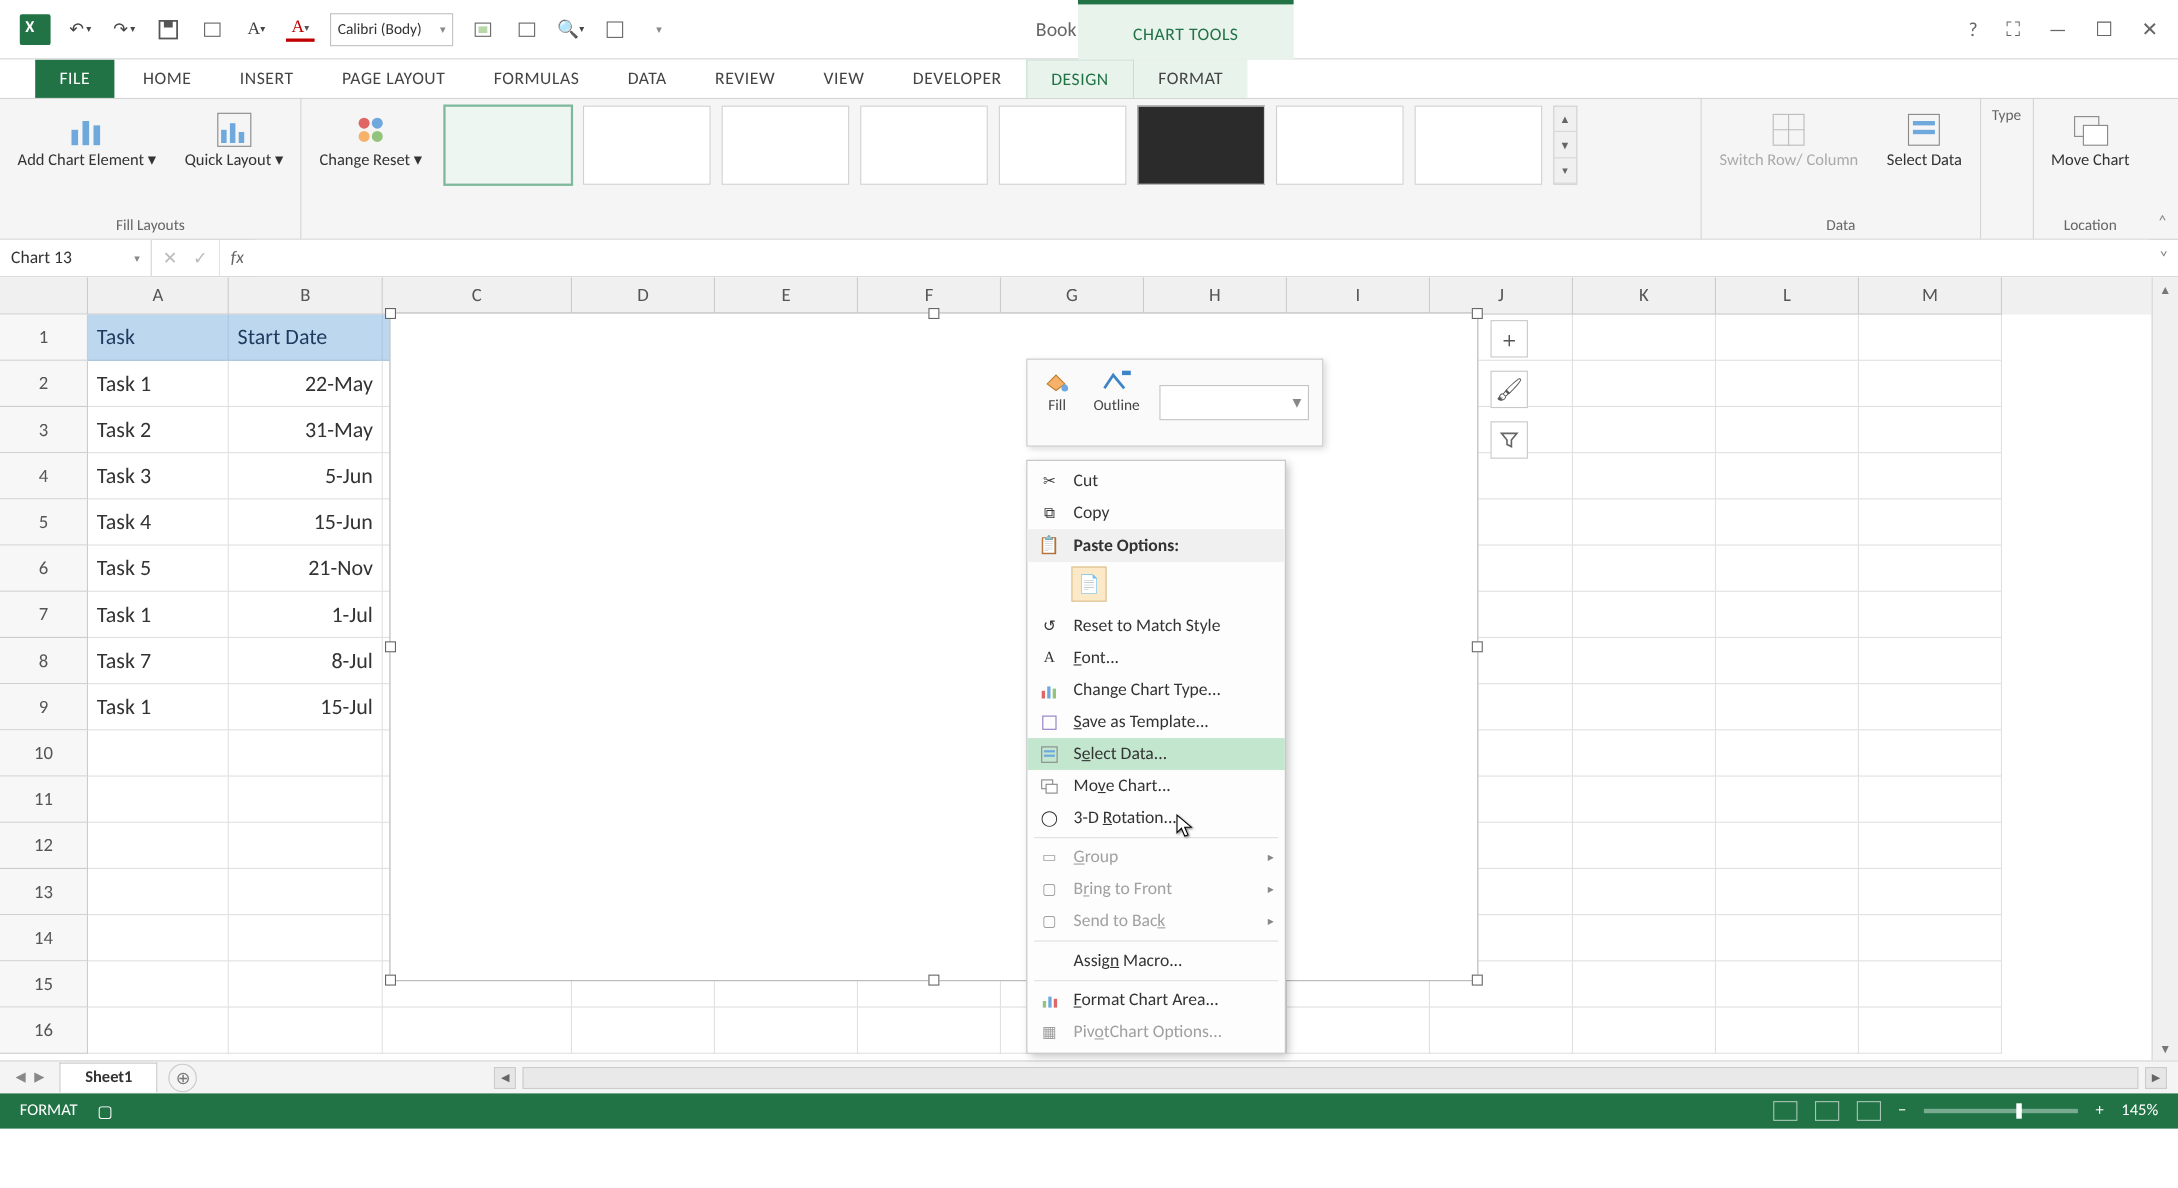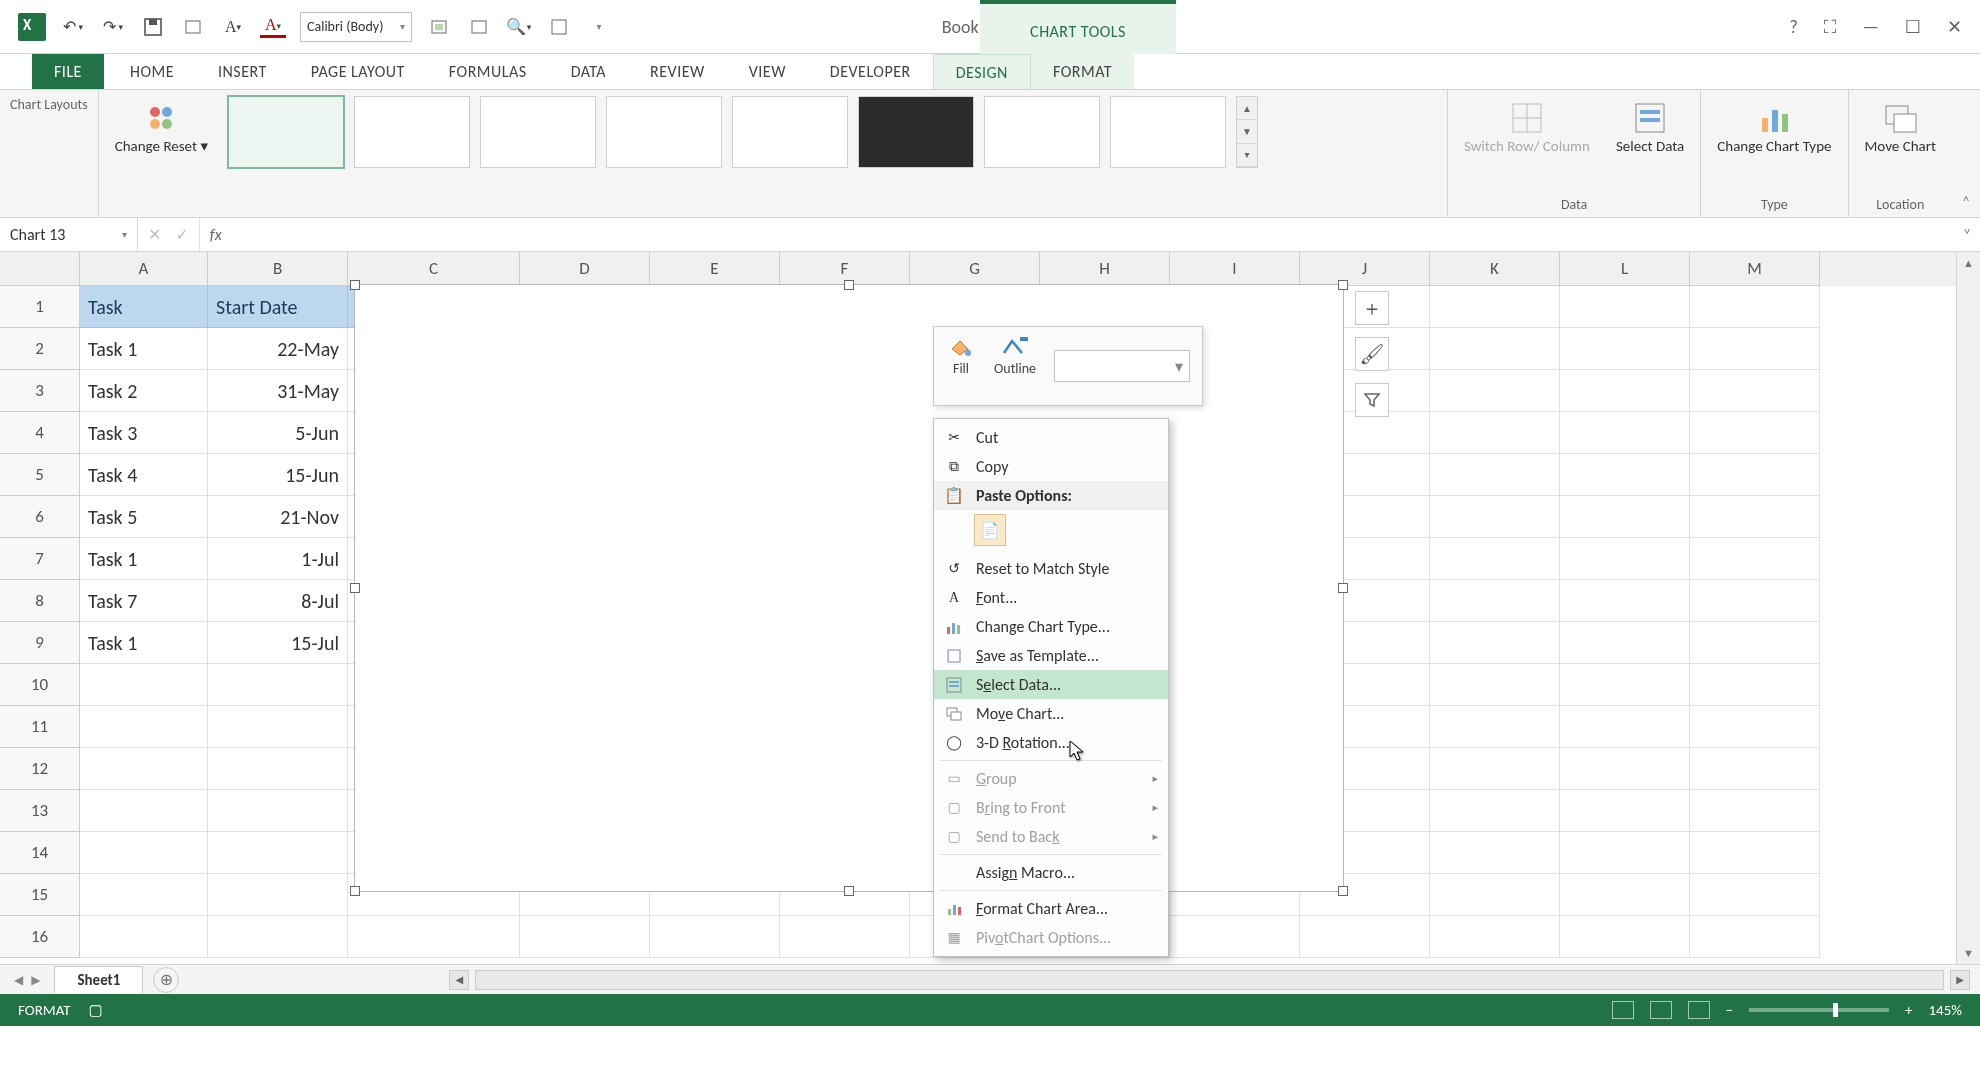--- a/index.html
+++ b/index.html
@@ -179,21 +179,40 @@
   <div class="tab">DATA</div>
   <div class="tab">REVIEW</div>
   <div class="tab">VIEW</div>
   <div class="tab">DEVELOPER</div>
   <div class="tab design">DESIGN</div>
   <div class="tab format">FORMAT</div>
 </div>
 
 <div class="ribbon">
   <div class="ribbon-group">
-    <div class="label">Chart Layouts</div>
+    <div class="controls">
+      <div class="rb-btn">
+        <svg class="ico" viewBox="0 0 36 36">
+            <rect x="4" y="18" width="6" height="14" fill="#6fa8dc"></rect>
+            <rect x="14" y="10" width="6" height="22" fill="#6fa8dc"></rect>
+            <rect x="24" y="14" width="6" height="18" fill="#6fa8dc"></rect>
+          </svg>
+        <span><span>Add Chart Element</span> ▾</span>
+      </div>
+      <div class="rb-btn">
+        <svg class="ico" viewBox="0 0 36 36">
+            <rect x="3" y="3" width="30" height="30" fill="none" stroke="#888"></rect>
+            <rect x="6" y="18" width="5" height="12" fill="#6fa8dc"></rect>
+            <rect x="14" y="12" width="5" height="18" fill="#6fa8dc"></rect>
+            <rect x="22" y="20" width="5" height="10" fill="#6fa8dc"></rect>
+          </svg>
+        <span><span>Quick Layout</span> ▾</span>
+      </div>
+    </div>
+    <div class="label">Fill Layouts</div>
   </div>
 
   <div class="ribbon-group" style="flex:1">
     <div class="controls">
       <div class="rb-btn">
         <svg class="ico" viewBox="0 0 36 36">
             <circle cx="12" cy="12" r="5" fill="#e06666"></circle>
             <circle cx="24" cy="12" r="5" fill="#6fa8dc"></circle>
             <circle cx="12" cy="24" r="5" fill="#f6b26b"></circle>
             <circle cx="24" cy="24" r="5" fill="#93c47d"></circle>
@@ -234,30 +253,20 @@
             <rect x="8" y="10" width="20" height="4" fill="#6fa8dc"></rect>
             <rect x="8" y="18" width="20" height="4" fill="#6fa8dc"></rect>
           </svg>
         <span>Select Data</span>
       </div>
     </div>
     <div class="label">Data</div>
   </div>
 
   <div class="ribbon-group">
-    <div class="controls">
-      <div class="rb-btn">
-        <svg class="ico" viewBox="0 0 36 36">
-            <rect x="6" y="18" width="6" height="14" fill="#f6b26b"></rect>
-            <rect x="16" y="10" width="6" height="22" fill="#6fa8dc"></rect>
-            <rect x="26" y="14" width="6" height="18" fill="#93c47d"></rect>
-          </svg>
-        <span>Change Chart Type</span>
-      </div>
-    </div>
     <div class="label">Type</div>
   </div>
 
   <div class="ribbon-group" style="border-right:none">
     <div class="controls">
       <div class="rb-btn">
         <svg class="ico" viewBox="0 0 36 36">
             <rect x="4" y="6" width="22" height="18" fill="none" stroke="#888"></rect>
             <rect x="12" y="14" width="22" height="18" fill="#fff" stroke="#888"></rect>
           </svg>

